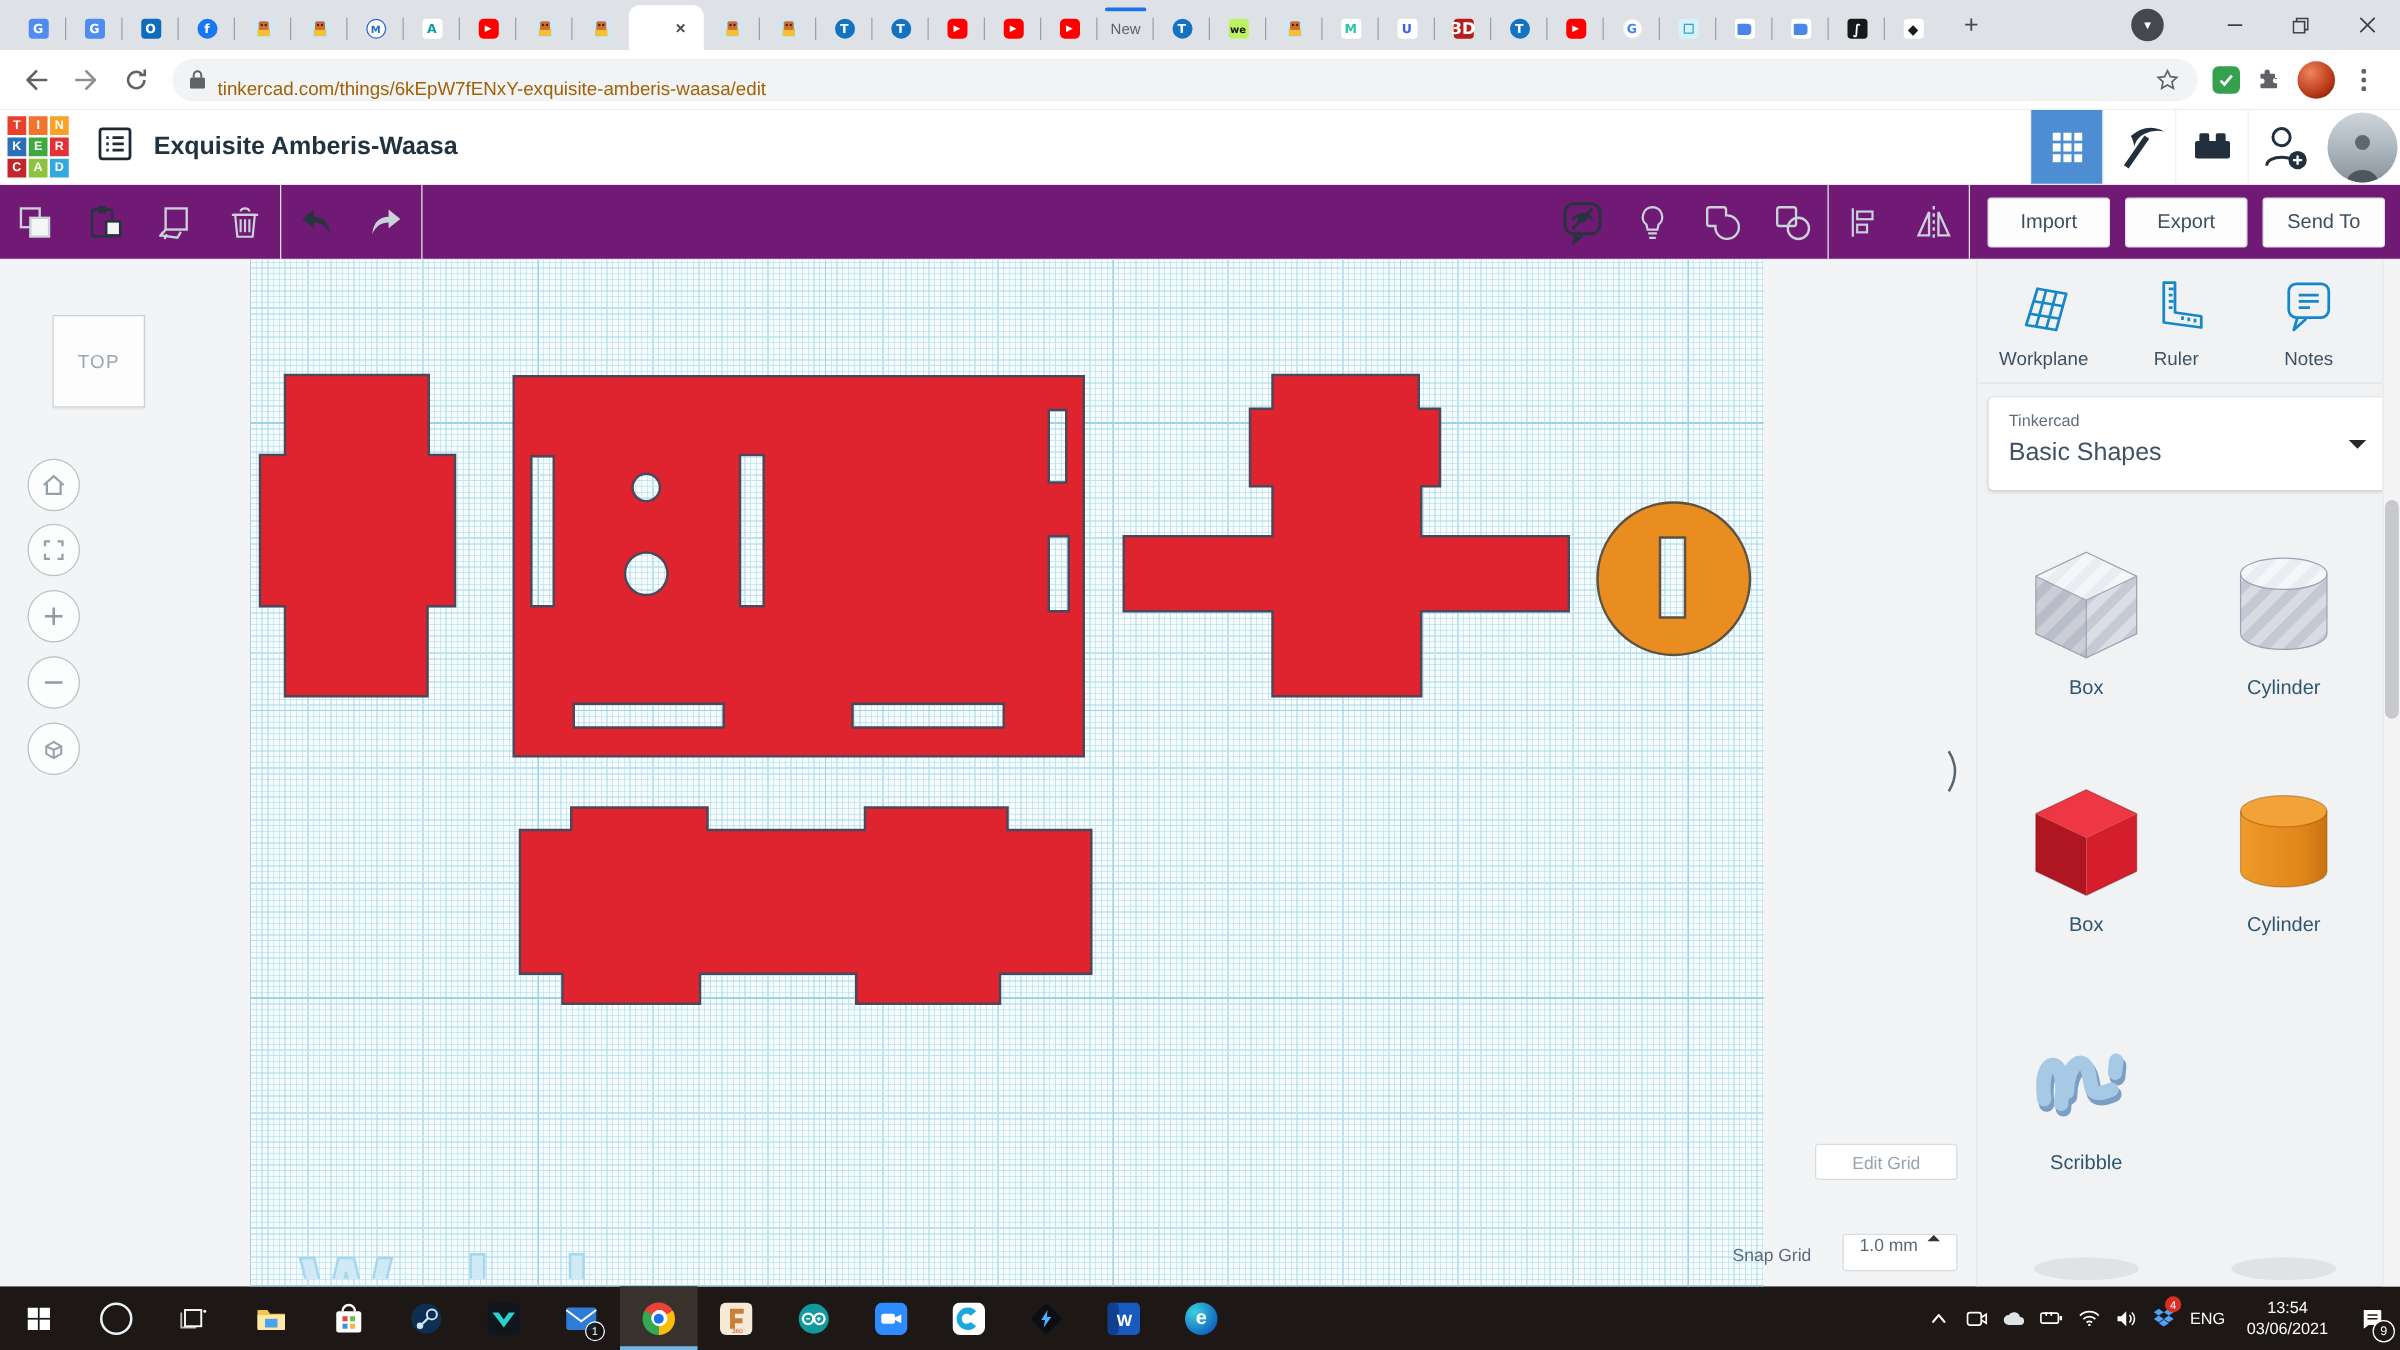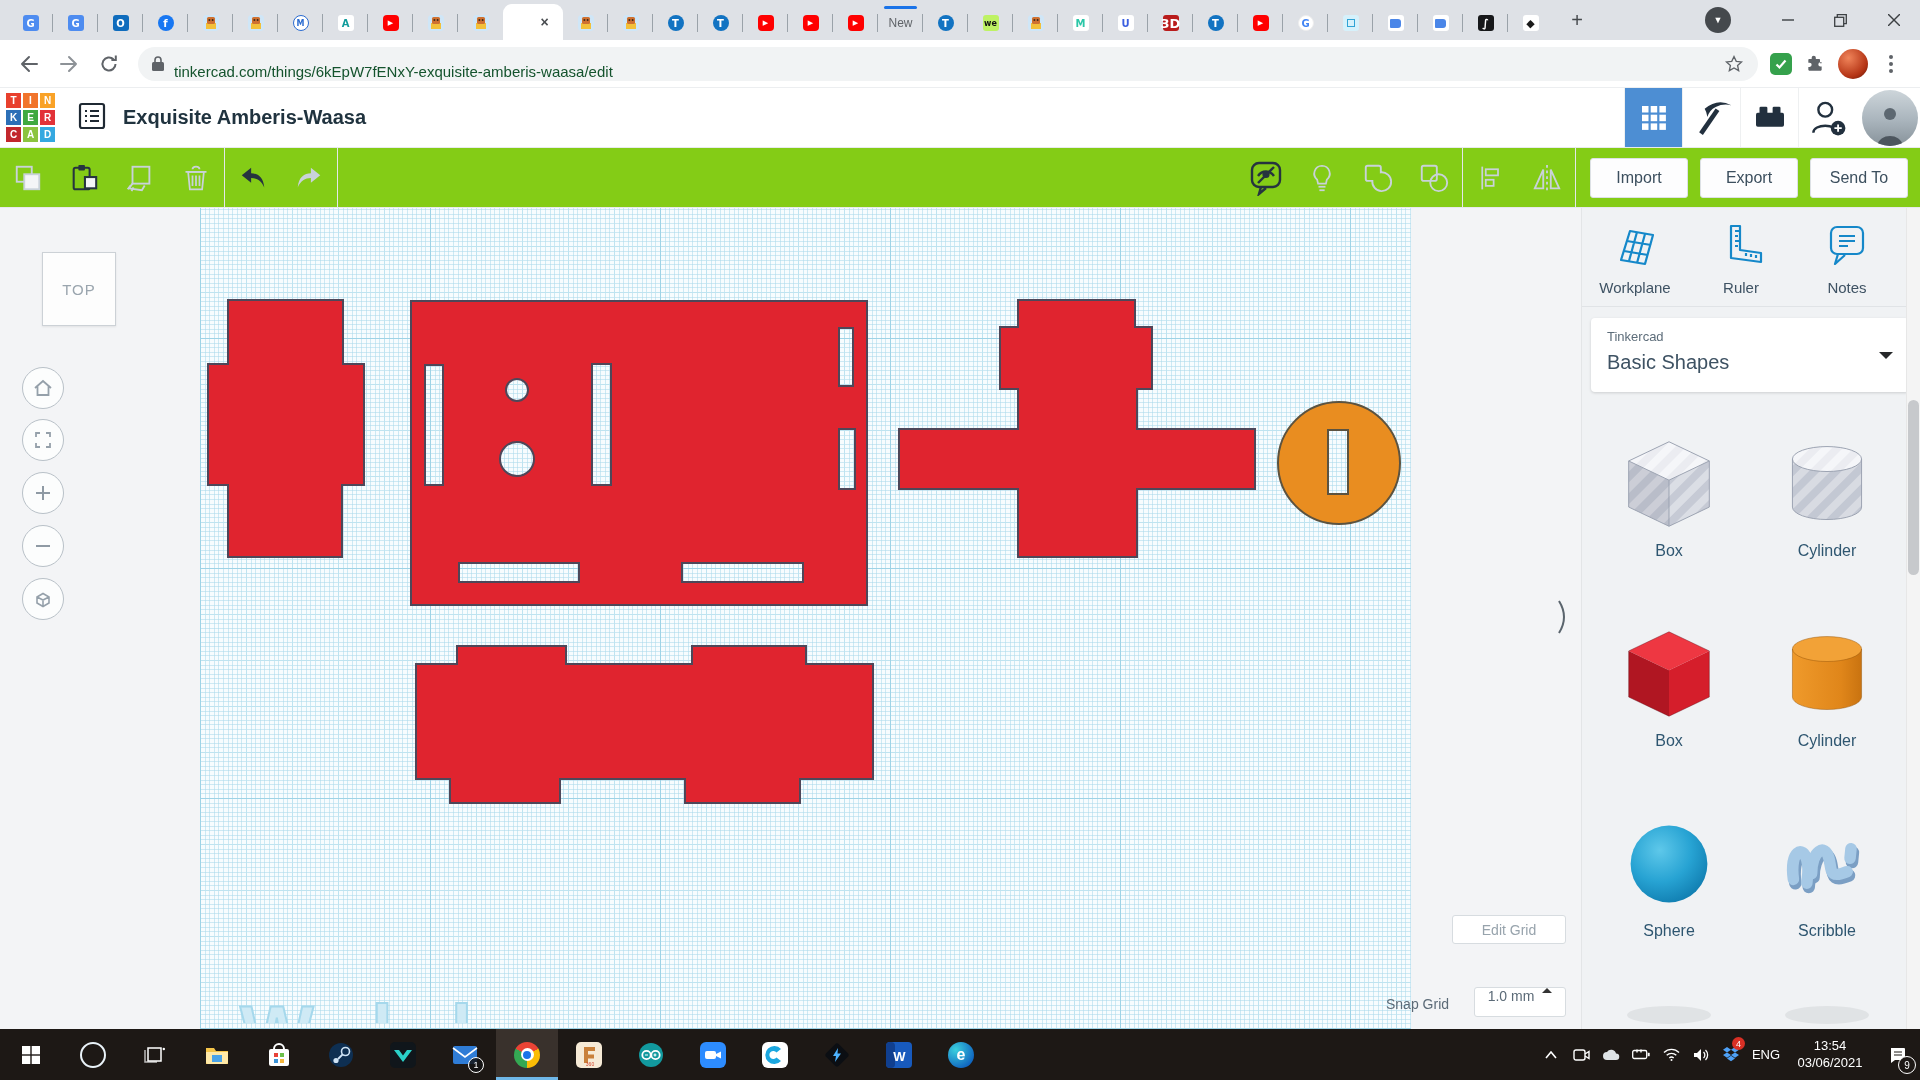--- a/index.html
+++ b/index.html
@@ -26,39 +26,39 @@
   .tabsearch{width:26px;height:26px;border-radius:50%;background:#45494d;margin:0 30px 7px 0;
       display:flex;align-items:center;justify-content:center;color:#fff;font-size:9px;}
   .winbtns{display:flex;height:40px;align-self:flex-start;}
   .winbtn{width:53px;height:40px;display:flex;align-items:center;justify-content:center;color:#3c4043;}
 
   
   .navbar{height:48px;background:#fff;display:flex;align-items:center;padding:0 12px;gap:6px;border-bottom:1px solid #eceef0;box-sizing:border-box;}
   .navic{width:34px;height:34px;display:flex;align-items:center;justify-content:center;border-radius:50%;}
   .omni{flex:1;height:34px;background:#f1f3f4;border-radius:17px;display:flex;align-items:center;
       padding:0 14px;gap:10px;margin:0 6px;}
-  .omni .url{font-size:15px;color:#14532d;flex:1;white-space:nowrap;overflow:hidden;margin-top:16px;}
+  .omni .url{font-size:15px;color:#a16207;flex:1;white-space:nowrap;overflow:hidden;margin-top:16px;}
   .ext-check{width:22px;height:22px;border-radius:5px;background:#35a14c;display:flex;align-items:center;justify-content:center;}
   .nav-avatar{width:30px;height:30px;border-radius:50%;background:radial-gradient(circle at 35% 30%,#f0845a,#b43415 65%,#591405);}
 
   
   .appheader{height:60px;background:#fff;display:flex;align-items:center;border-bottom:1px solid #e8eaec;box-sizing:border-box;}
   .tclogo{display:grid;grid-template-columns:repeat(3,15px);grid-template-rows:repeat(3,15px);gap:2px;margin-left:4px;padding:2px;}
   .tclogo span{display:flex;align-items:center;justify-content:center;color:#fff;font-size:10px;font-weight:bold;}
   .listbtn{margin-left:20px;}
   .doc-title{margin-left:16px;font-size:20px;font-weight:bold;color:#20333f;}
   .ah-right{margin-left:auto;display:flex;height:100%;align-items:stretch;}
   .ah-cell{width:57px;display:flex;align-items:center;justify-content:center;border-left:1px solid #eef0f1;}
   .ah-cell.gridbtn{background:#4d8ed3;}
   .ah-avatar{width:56px;height:56px;border-radius:50%;margin:2px 2px 2px 6px;overflow:hidden;
       background:linear-gradient(180deg,#cdd5da 0%,#a9b4bc 55%,#87929a 100%);position:relative;}
   .ah-avatar svg{position:absolute;bottom:-2px;left:11px;}
 
   
-  .editbar{height:60px;background:#84cc16;display:flex;position:relative;border-bottom:1px solid #e7e9eb;box-sizing:border-box;}
+  .editbar{height:60px;background:#701a75;display:flex;position:relative;border-bottom:1px solid #e7e9eb;box-sizing:border-box;}
   .eb-ic{width:56px;height:60px;display:flex;align-items:center;justify-content:center;}
   .eb-div{width:1px;height:60px;background:#e4e7e9;}
   .eb-right{position:absolute;right:0;top:0;height:60px;display:flex;align-items:center;}
   .ebtn{width:98px;height:40px;background:#fdfdfe;border:1px solid #dde1e5;border-radius:3px;color:#3c4f5e;
       font-size:16px;display:flex;align-items:center;justify-content:center;margin-right:12px;}
 
   
   .workspace{position:relative;height:821px;background:#f3f4f6;}
   .leftbar{position:absolute;left:0;top:0;width:200px;height:821px;}
   .viewcube{position:absolute;left:42px;top:44px;width:72px;height:72px;background:#fdfdfd;border:1px solid #ccd1d6;
@@ -666,26 +666,20 @@
             <svg width="96" height="96" viewBox="0 0 100 100">
               <path d="M14,24 v50 a36,13 0 0 0 72,0 v-50 Z" fill="url(#cylo)"></path>
               <ellipse cx="50" cy="24" rx="36" ry="13" fill="#f2a237"></ellipse>
               <ellipse cx="50" cy="24" rx="36" ry="13" stroke="rgba(150,85,10,.5)" fill="none"></ellipse>
               <path d="M14,24 v50 a36,13 0 0 0 72,0 v-50" stroke="rgba(150,85,10,.5)" fill="none"></path>
             </svg>
             <span>Cylinder</span>
           </div>
           <div class="ptile">
             <svg width="96" height="96" viewBox="0 0 100 100">
-              <circle cx="50" cy="50" r="40" fill="url(#sphg)"></circle>
-            </svg>
-            <span>Sphere</span>
-          </div>
-          <div class="ptile">
-            <svg width="96" height="96" viewBox="0 0 100 100">
               <g stroke="#7b9fc4" stroke-width="13" fill="none" stroke-linecap="round">
                 <path d="M17,70 C13,40 27,34 31,50 C34,62 31,68 31,74"></path>
                 <path d="M36,64 C36,40 50,32 54,48 C57,60 54,70 73,62"></path>
                 <path d="M77,38 L76,48"></path>
               </g>
               <g stroke="#a6c9e6" stroke-width="12" fill="none" stroke-linecap="round">
                 <path d="M15,66 C11,36 25,30 29,46 C32,58 29,64 29,70"></path>
                 <path d="M34,60 C34,36 48,28 52,44 C55,56 52,66 71,58"></path>
                 <path d="M75,34 L74,44"></path>
               </g>

